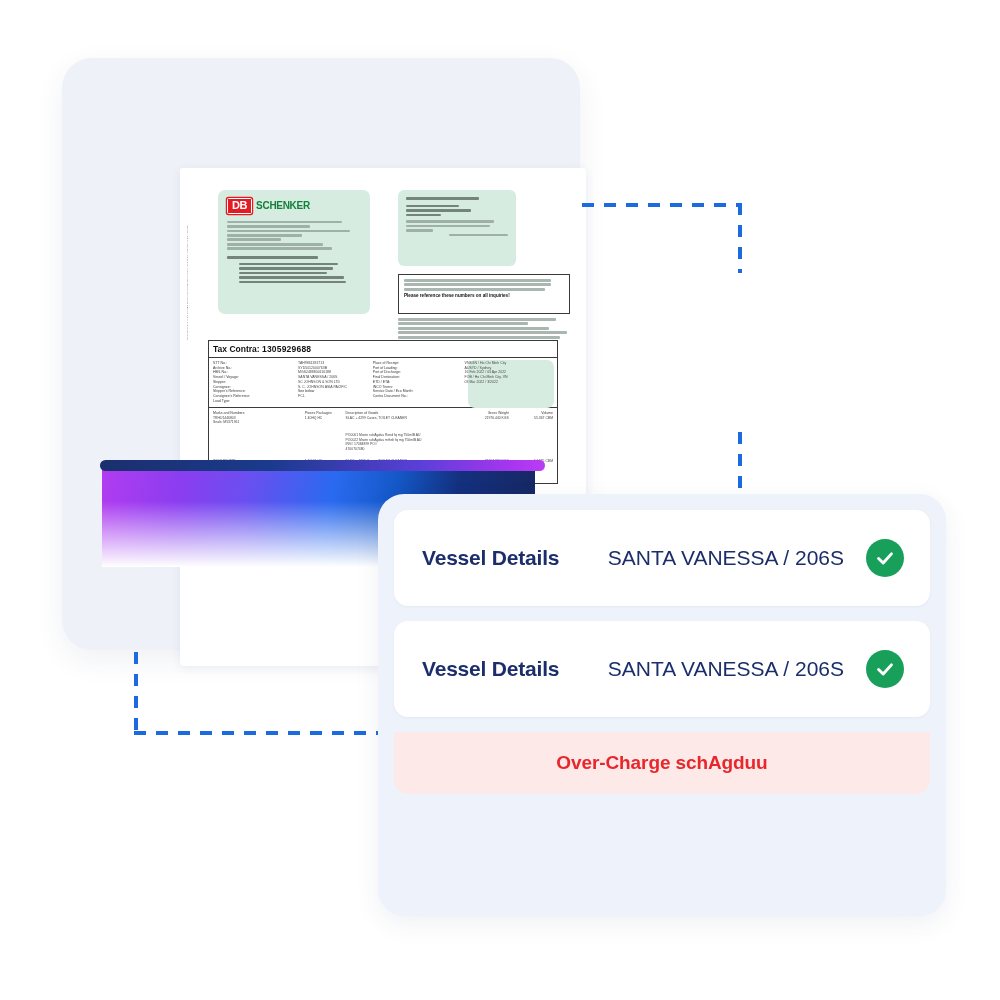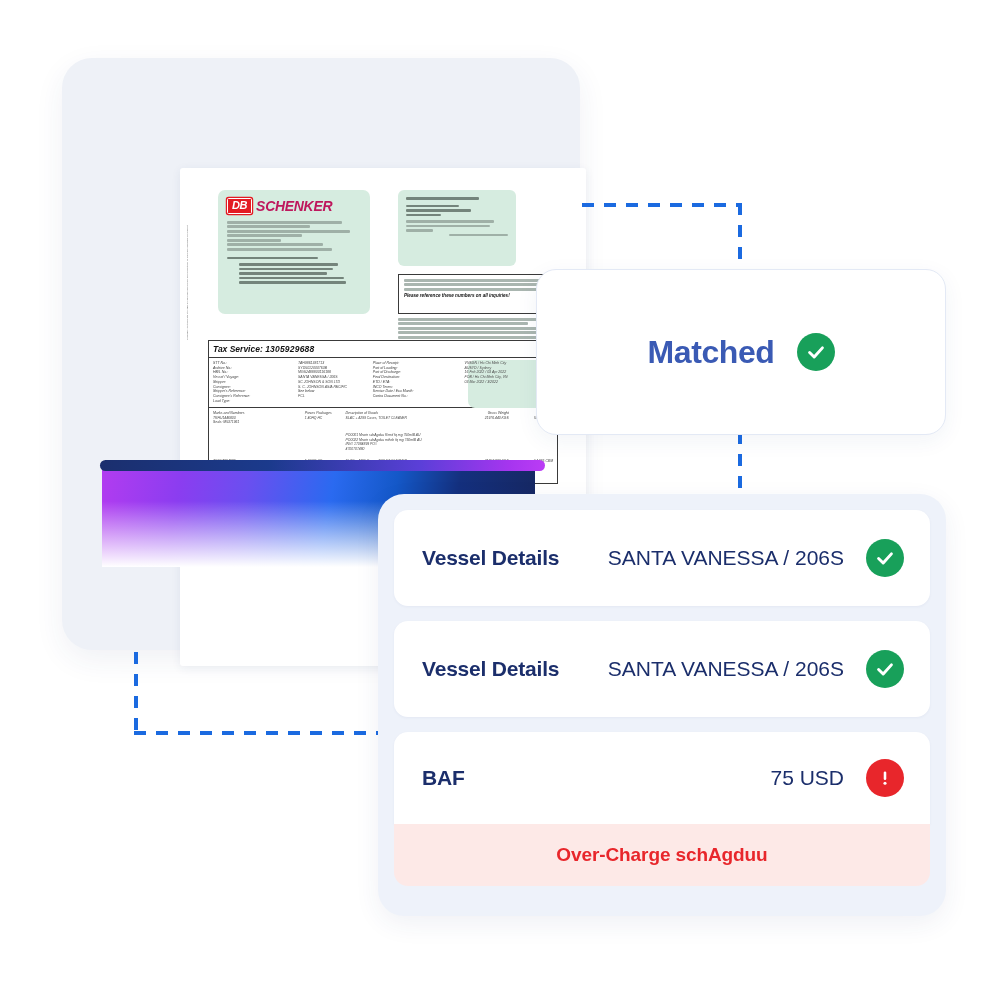--- a/index.html
+++ b/index.html
@@ -15,21 +15,20 @@
   .device-frame {
     position: absolute; left: 62px; top: 58px; width: 518px; height: 592px;
     background: #eef1f7; border-radius: 30px;
     box-shadow: 0 10px 30px rgba(40,60,120,.07);
   }
   .device-screen {
     position: absolute; left: 118px; top: 110px; width: 406px; height: 498px;
     background: #ffffff; border-radius: 3px;
     box-shadow: 0 2px 10px rgba(40,60,120,.08);
     overflow: hidden;
-    font-style: italic;
   }
 
   
   .doc { position: absolute; inset: 0; padding: 14px 10px 0 10px; font-size: 3.4px; color: #2b2b2b; }
 
   .doc-sidebar-text {
     position: absolute; left: 6px; top: 172px;
     width: 170px; transform: rotate(-90deg); transform-origin: 0 0;
     font-size: 2.3px; letter-spacing: .1px; color: #6a6a6a; white-space: nowrap;
     line-height: 2.7px;
@@ -40,21 +39,21 @@
   .logo-box {
     position: absolute; left: 28px; top: 8px; width: 152px; height: 124px;
     background: #d6ece0; border-radius: 7px; padding: 8px 9px;
   }
   .db-logo { display: flex; align-items: center; gap: 4px; margin-bottom: 7px; }
   .db-mark {
     background: #e31b23; color: #fff; font-weight: 700; font-size: 11px;
     padding: 1px 4px; border: 1.6px solid #fff; border-radius: 1.5px;
     box-shadow: 0 0 0 1.2px #e31b23; letter-spacing: -.4px; line-height: 1.05;
   }
-  .db-word { font-weight: 700; font-size: 14px; letter-spacing: -.3px; color: #be185d; }
+  .db-word { font-weight: 700; font-size: 10px; letter-spacing: -.3px; color: #15803d; }
   .blur-line { height: 2.6px; margin-bottom: 1.9px; background: #8a9a92; border-radius: 1px; filter: blur(.45px); opacity: .72; }
   .blur-line.dk { background: #5c6b63; opacity: .8; }
 
   .addr-box {
     position: absolute; left: 208px; top: 8px; width: 118px; height: 76px;
     background: #d6ece0; border-radius: 6px; padding: 7px 8px;
   }
   .ref-box {
     position: absolute; left: 208px; top: 92px; width: 172px; height: 40px;
     border: .8px solid #3a3a3a; padding: 4px 5px 3px 5px; background:#fff;
@@ -196,21 +195,21 @@
             <div class="blur-line" style="width:90%"></div>
             <div class="blur-line" style="width:74%"></div>
             <div class="blur-line" style="width:86%"></div>
             <div class="blur-line" style="width:96%"></div>
             <div class="blur-line" style="width:92%"></div>
           </div>
         </div>
 
         <div class="inv-table">
           <div class="inv-title">
-            <span>Tax Service:</span>
+            <span>Tax Contra:</span>
             <span class="num">1305929688</span>
           </div>
 
           <div class="inv-body">
             <div class="green-hl"></div>
 
             <div class="inv-col">
               <div class="lbl">STT No.:</div>
               <div class="lbl">Archive No.:</div>
               <div class="lbl">HB/L No.:</div>
@@ -325,28 +324,20 @@
     <div class="scan-bar"></div>
   </div>
 
   <div class="dash dash-h" style="left:582px; top:203px; width:160px;"></div>
   <div class="dash dash-v" style="left:738px; top:203px; height:70px;"></div>
   <div class="dash dash-v" style="left:738px; top:432px; height:70px;"></div>
 
   <div class="dash dash-v" style="left:134px; top:652px; height:82px;"></div>
   <div class="dash dash-h" style="left:134px; top:731px; width:250px;"></div>
 
-  <div class="matched-card">
-    <span class="matched-label">Matched</span>
-    <span class="badge green">
-      <svg width="22" height="22" viewBox="0 0 24 24" aria-hidden="true">
-        <path d="M5 12.5 L10 17.5 L19 7.5" fill="none" stroke="#ffffff" stroke-width="3.2" stroke-linecap="round" stroke-linejoin="round"></path>
-      </svg>
-    </span>
-  </div>
 
   <div class="results-panel">
 
     <div class="rcard">
       <span class="rlabel">Vessel Details</span>
       <span class="rspacer"></span>
       <span class="rvalue">SANTA VANESSA / 206S</span>
       <span class="badge green">
         <svg width="22" height="22" viewBox="0 0 24 24" aria-hidden="true">
           <path d="M5 12.5 L10 17.5 L19 7.5" fill="none" stroke="#ffffff" stroke-width="3.2" stroke-linecap="round" stroke-linejoin="round"></path>
@@ -358,30 +349,19 @@
       <span class="rlabel">Vessel Details</span>
       <span class="rspacer"></span>
       <span class="rvalue">SANTA VANESSA / 206S</span>
       <span class="badge green">
         <svg width="22" height="22" viewBox="0 0 24 24" aria-hidden="true">
           <path d="M5 12.5 L10 17.5 L19 7.5" fill="none" stroke="#ffffff" stroke-width="3.2" stroke-linecap="round" stroke-linejoin="round"></path>
         </svg>
       </span>
     </div>
 
-    <div class="rcard last">
-      <span class="rlabel">BAF</span>
-      <span class="rspacer"></span>
-      <span class="rvalue">75 USD</span>
-      <span class="badge red">
-        <svg width="22" height="22" viewBox="0 0 24 24" aria-hidden="true">
-          <rect x="10.6" y="5" width="2.8" height="9.2" rx="1.4" fill="#ffffff"></rect>
-          <circle cx="12" cy="17.8" r="1.7" fill="#ffffff"></circle>
-        </svg>
-      </span>
-    </div>
 
     <div class="alert-strip">
       <span class="alert-text">Over-Charge schAgduu</span>
     </div>
   </div>
 
 </div>
 
 </body></html>

